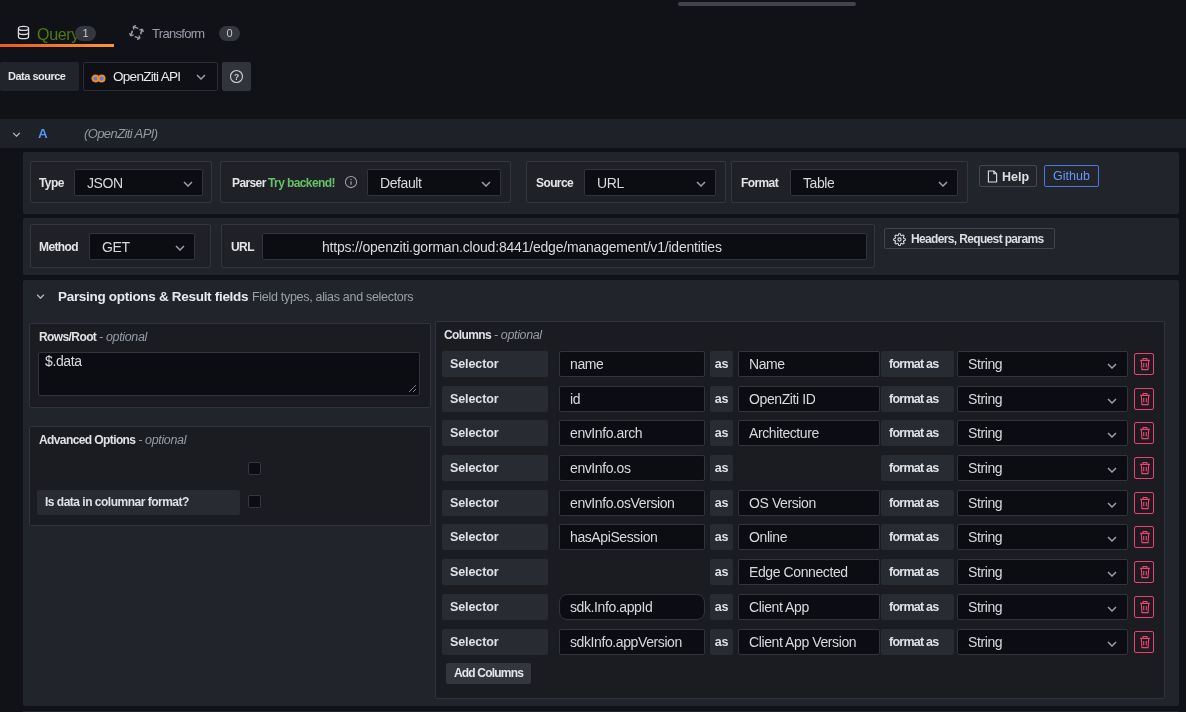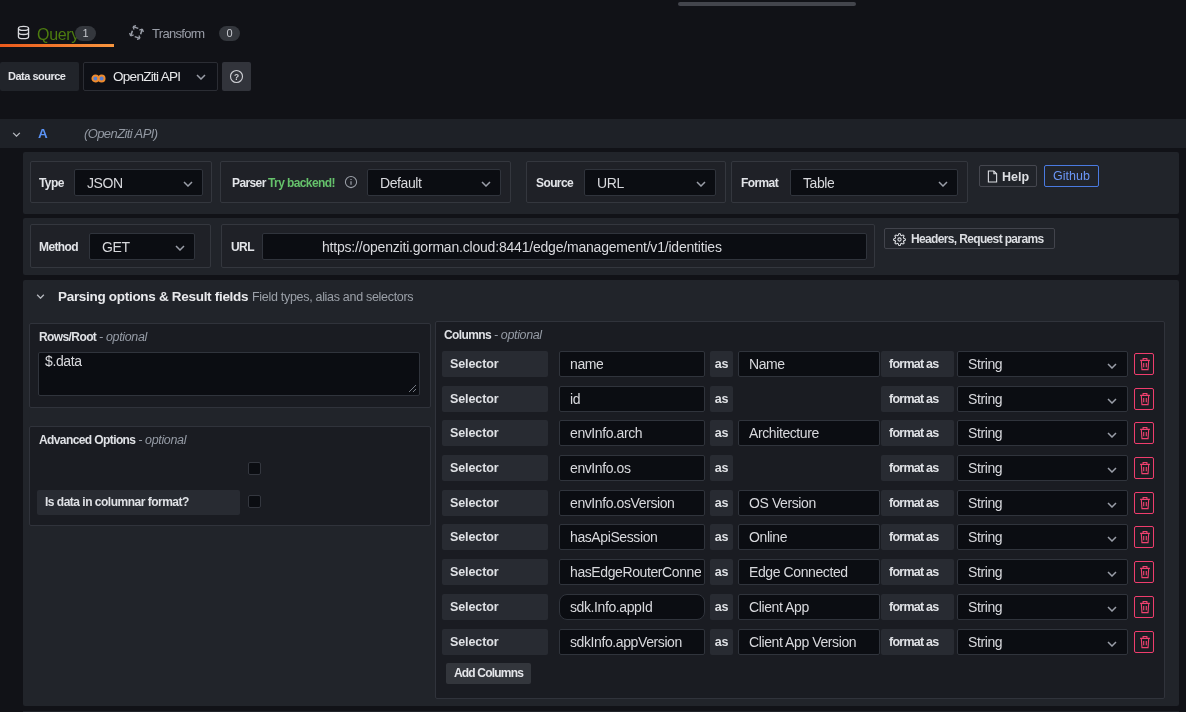--- a/index.html
+++ b/index.html
@@ -201,20 +201,23 @@
     </div>
   <div class="chip" style="left:442px; top:386px; width:106px;">
       <div class="chiptxt">Selector</div>
     </div>
   <div class="inp" style="left:559px; top:386px; width:146px; height:26px;">
       <div class="seltxt" style="left:10px; top:4px;">id</div>
     </div>
   <div class="chip" style="left:710px; top:386px; width:23px; text-align:center;">
       <div class="chiptxt" style="padding-left:0;">as</div>
     </div>
+  <div class="inp" style="left:738px; top:386px; width:142px; height:26px;">
+      <div class="seltxt" style="left:10px; top:4px;">OpenZiti ID</div>
+    </div>
   <div class="chip" style="left:881px; top:386px; width:73px;">
       <div class="chiptxt" style="letter-spacing:-0.75px;">format as</div>
     </div>
   <div class="sel" style="left:957px; top:386px; width:171px; height:26px;">
       <div class="seltxt" style="left:10px; top:4px;">String</div>
       <svg class="chev" style="right:10px; top:11px;" width="10" height="6" viewBox="0 0 10 6" fill="none" stroke="#9a9ea8" stroke-width="1.5">
         <path d="M1 1l4 4 4-4"></path>
       </svg>
     </div>
   <div class="trash" style="left:1134px; top:388px;">
@@ -319,23 +322,20 @@
       </svg>
     </div>
   <div class="trash" style="left:1134px; top:526px;">
       <svg class="abs" style="left:3.5px; top:3px;" width="12" height="14" viewBox="0 0 12 14" fill="none" stroke="#f0416f" stroke-width="1.1">
         <path d="M1.1 3.4h9.8M4.1 3.4V1.5h3.8v1.9M2.3 3.4l.65 9.2h6.1l.65-9.2M4.7 5.9v4.3M7.3 5.9v4.3"></path>
       </svg>
     </div>
   <div class="chip" style="left:442px; top:559px; width:106px;">
       <div class="chiptxt">Selector</div>
     </div>
-  <div class="inp" style="left:559px; top:559px; width:146px; height:26px;">
-      <div class="seltxt" style="left:10px; top:4px;">hasEdgeRouterConne</div>
-    </div>
   <div class="chip" style="left:710px; top:559px; width:23px; text-align:center;">
       <div class="chiptxt" style="padding-left:0;">as</div>
     </div>
   <div class="inp" style="left:738px; top:559px; width:142px; height:26px;">
       <div class="seltxt" style="left:10px; top:4px;">Edge Connected</div>
     </div>
   <div class="chip" style="left:881px; top:559px; width:73px;">
       <div class="chiptxt" style="letter-spacing:-0.75px;">format as</div>
     </div>
   <div class="sel" style="left:957px; top:559px; width:171px; height:26px;">

